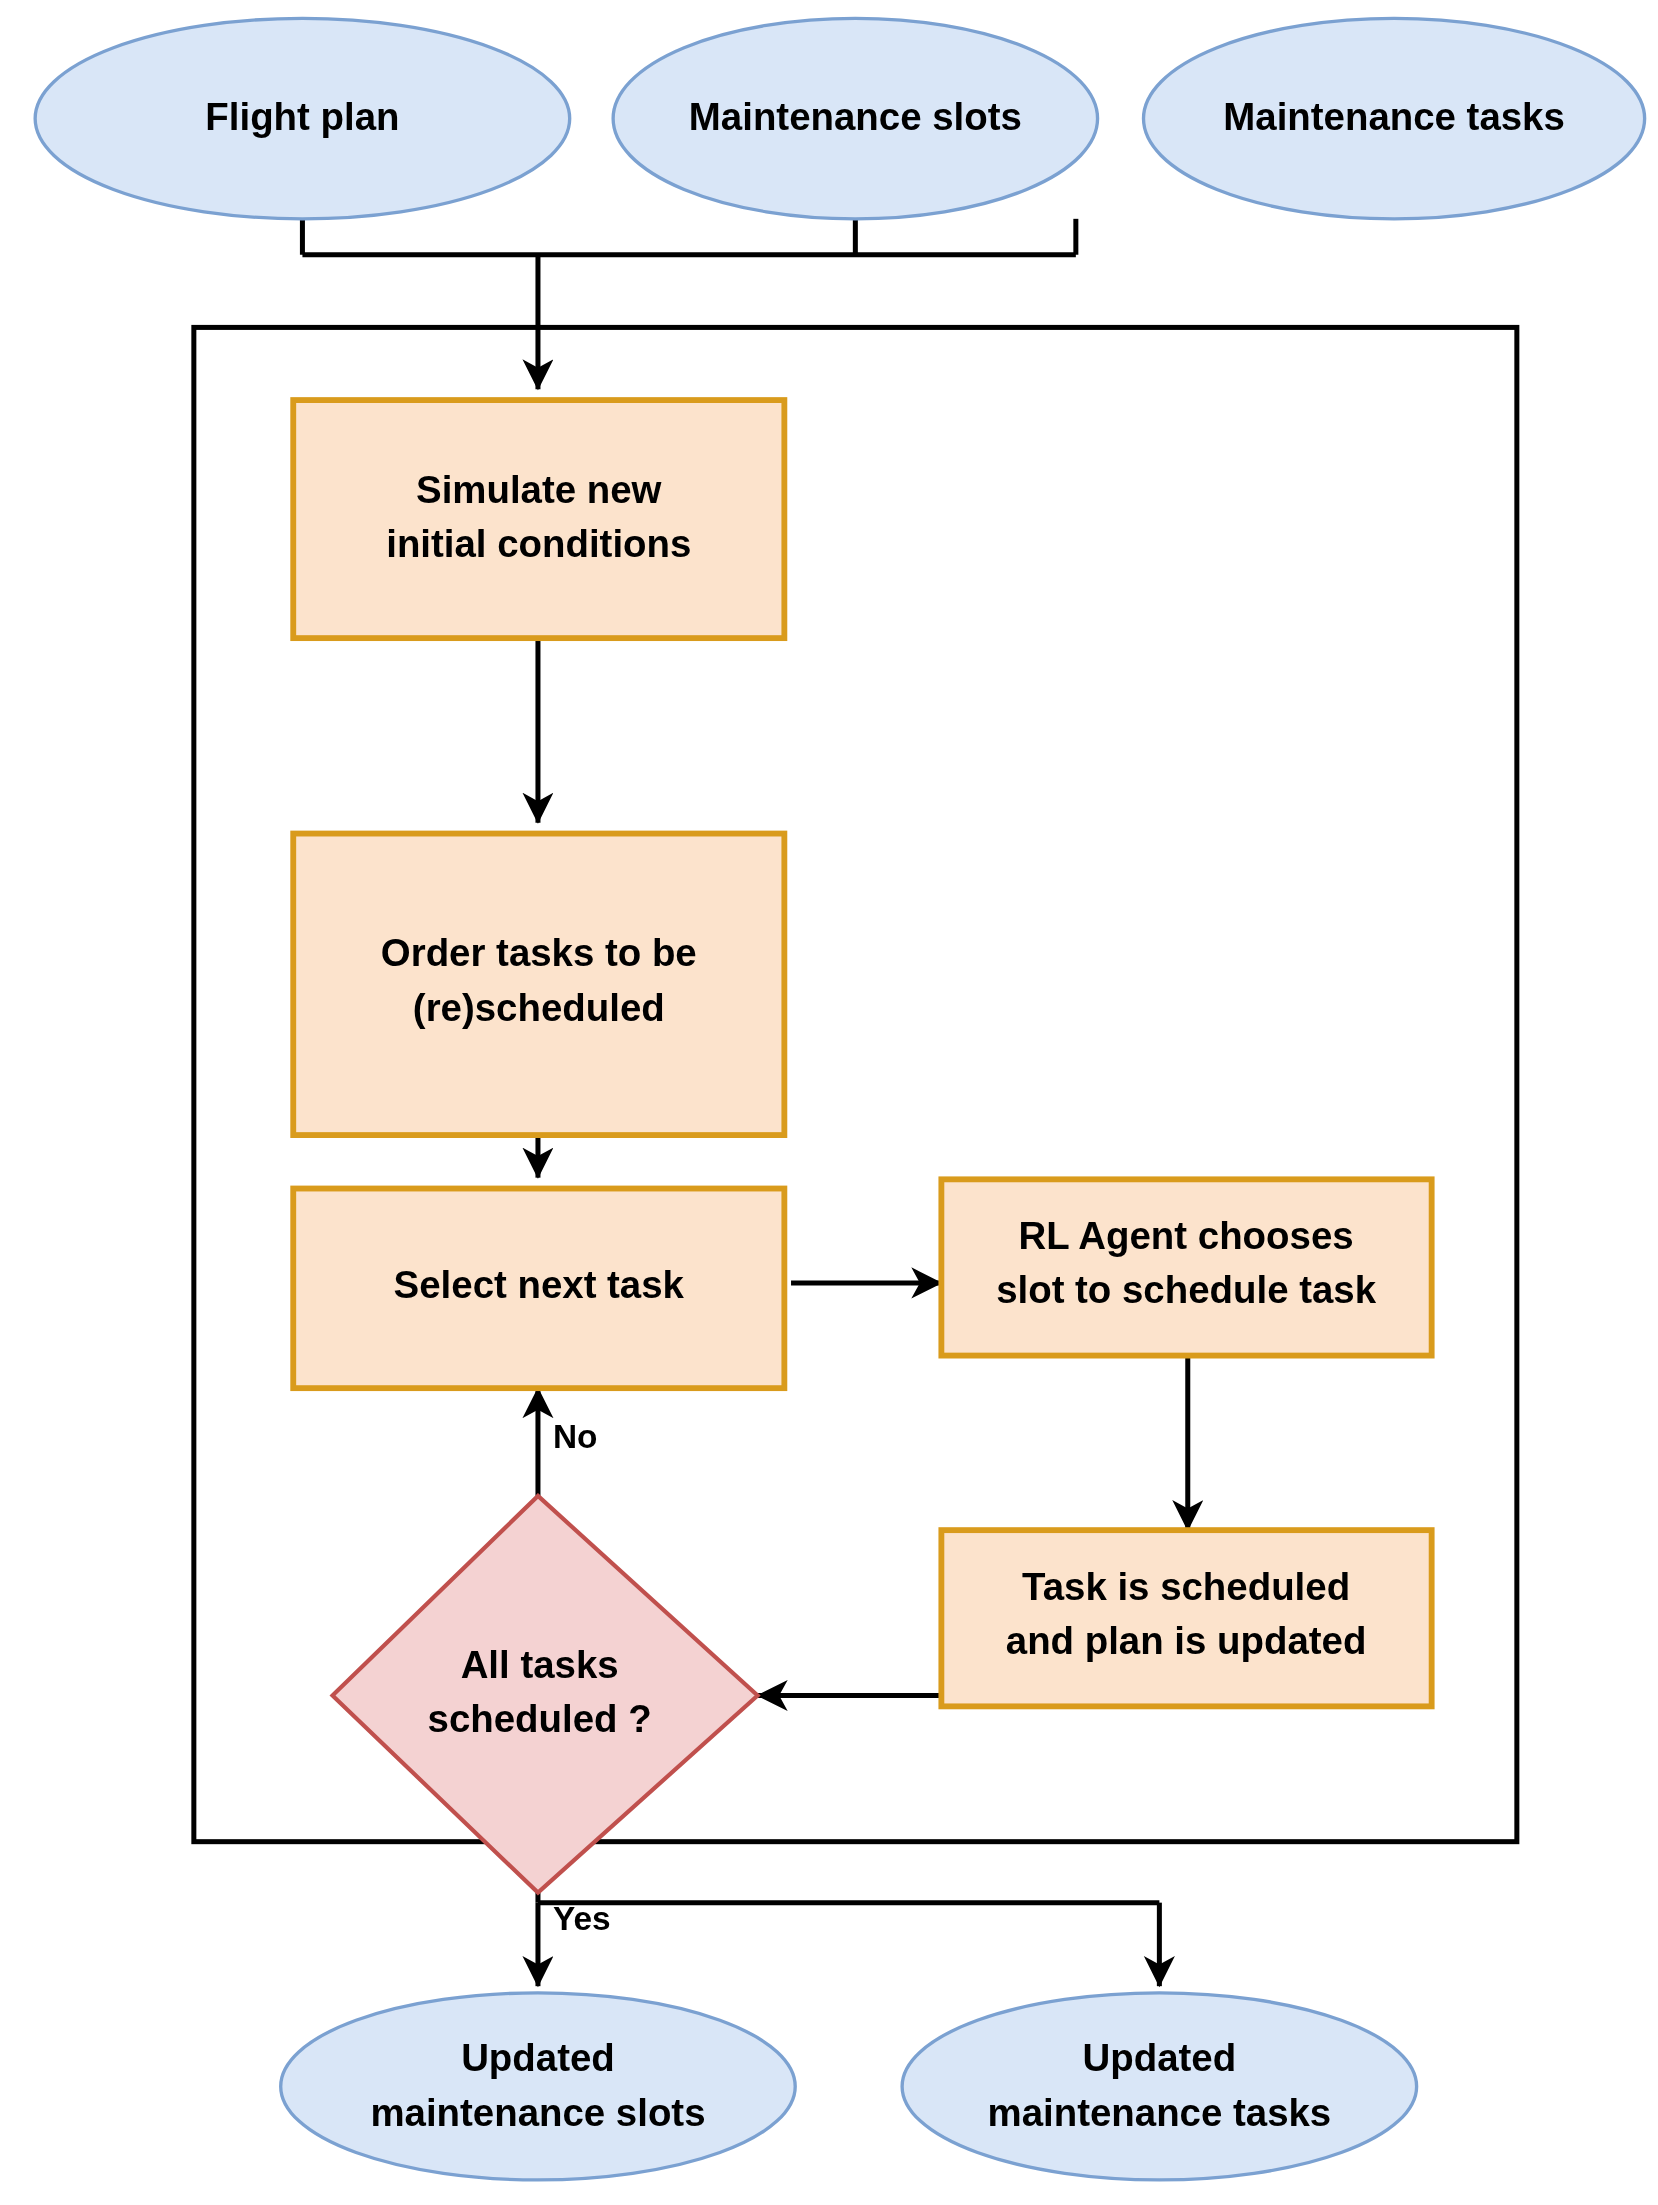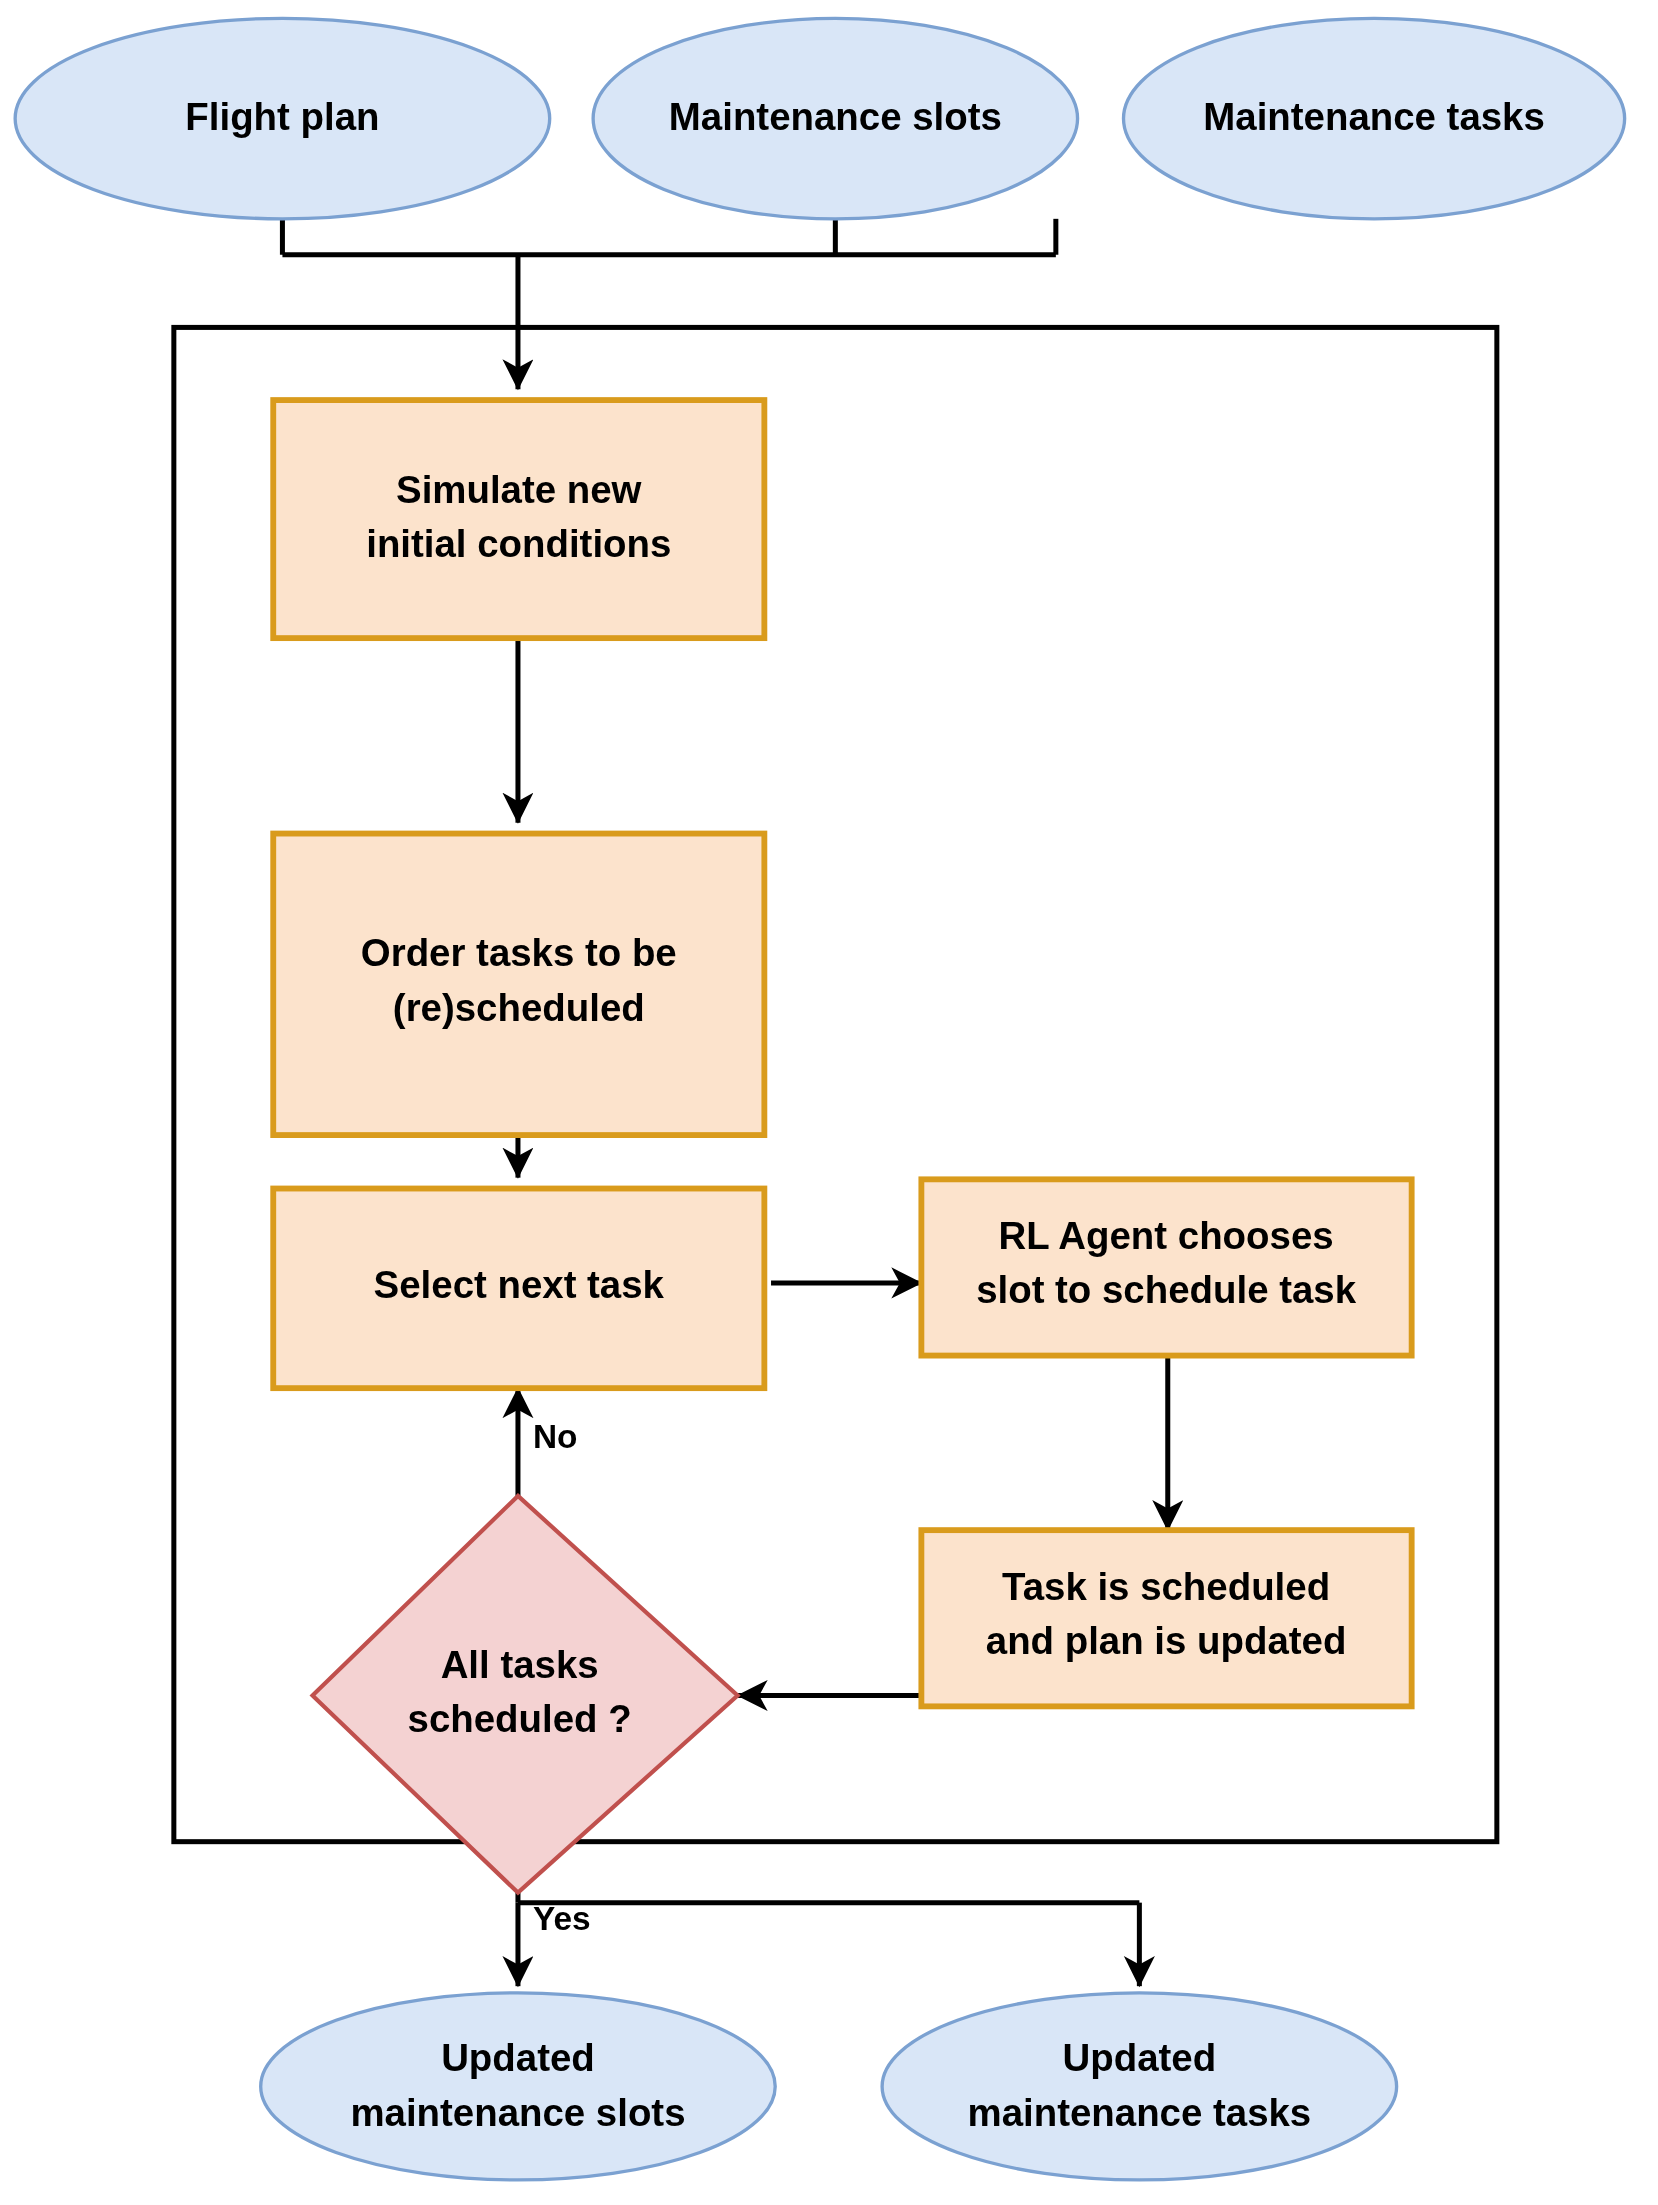--- a/index.html
+++ b/index.html
@@ -10,20 +10,21 @@
   body {
     width: 1659px;
     height: 2205px;
     font-family: "Liberation Sans", sans-serif;
     overflow: hidden;
   }
   #flowchart-root {
     position: relative;
     width: 1559px;
     height: 2205px;
+    margin-left: 20px;
   }
   svg.diagram {
     display: block;
     width: 1659px;
     height: 2205px;
   }
   .node-text {
     font-family: "Liberation Sans", sans-serif;
     font-weight: bold;
     fill: #000000;

